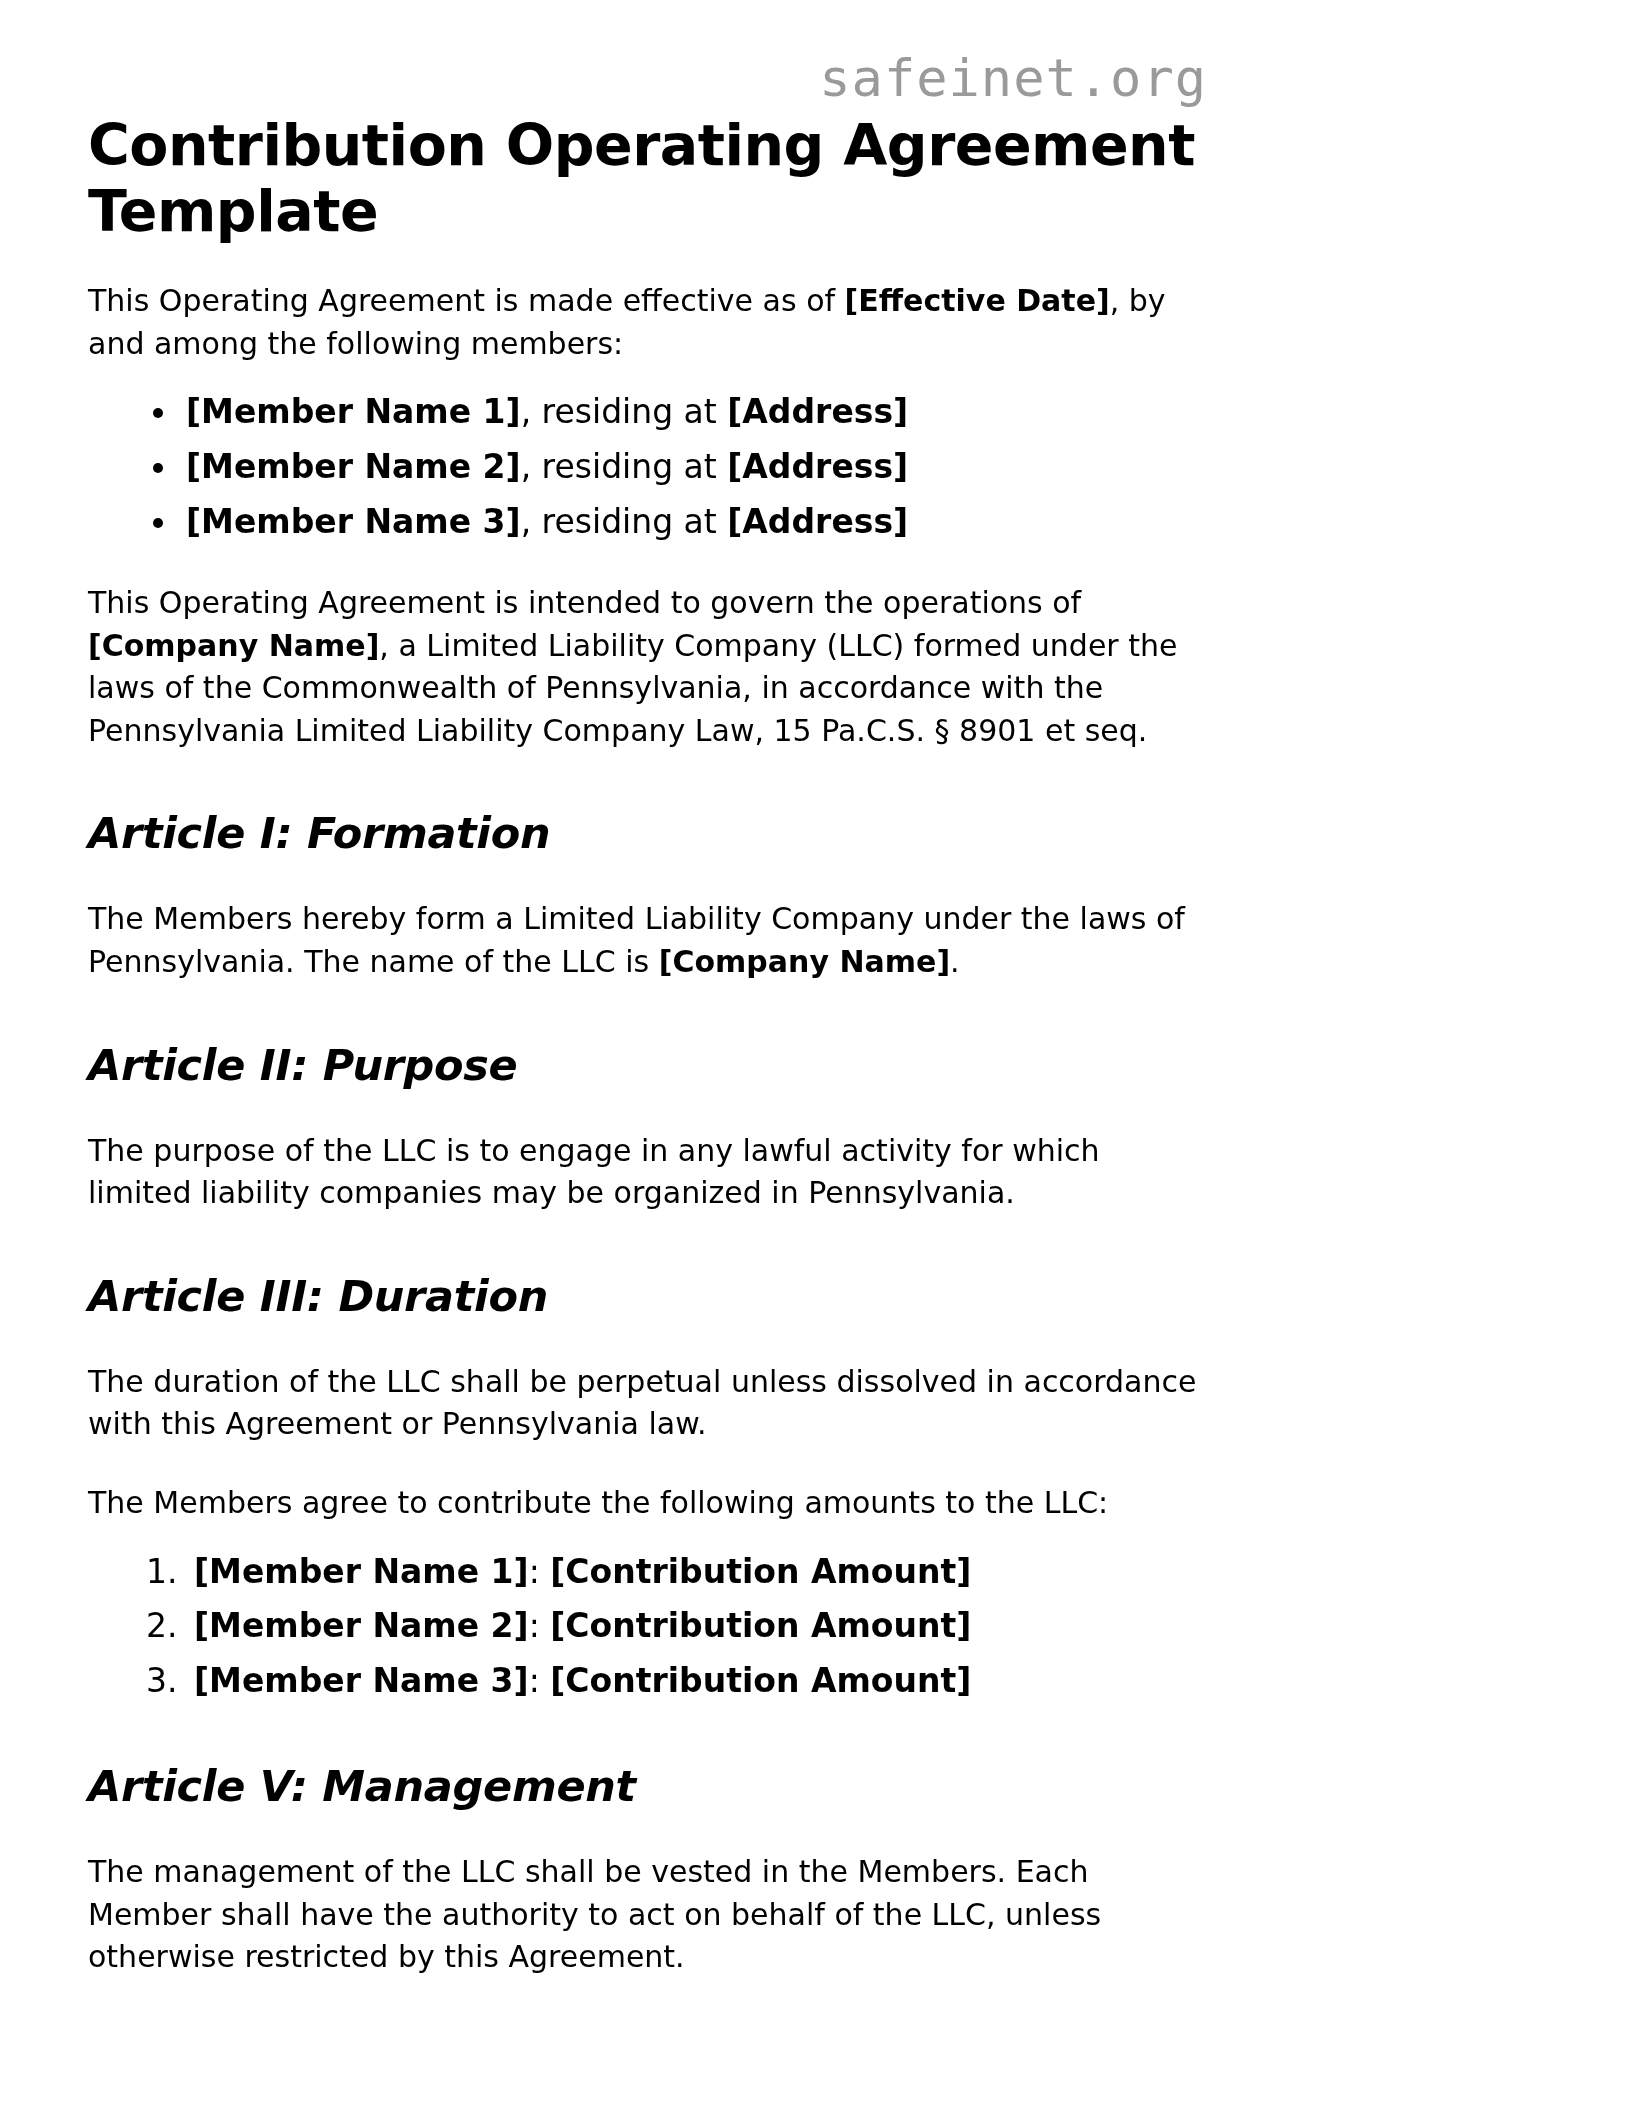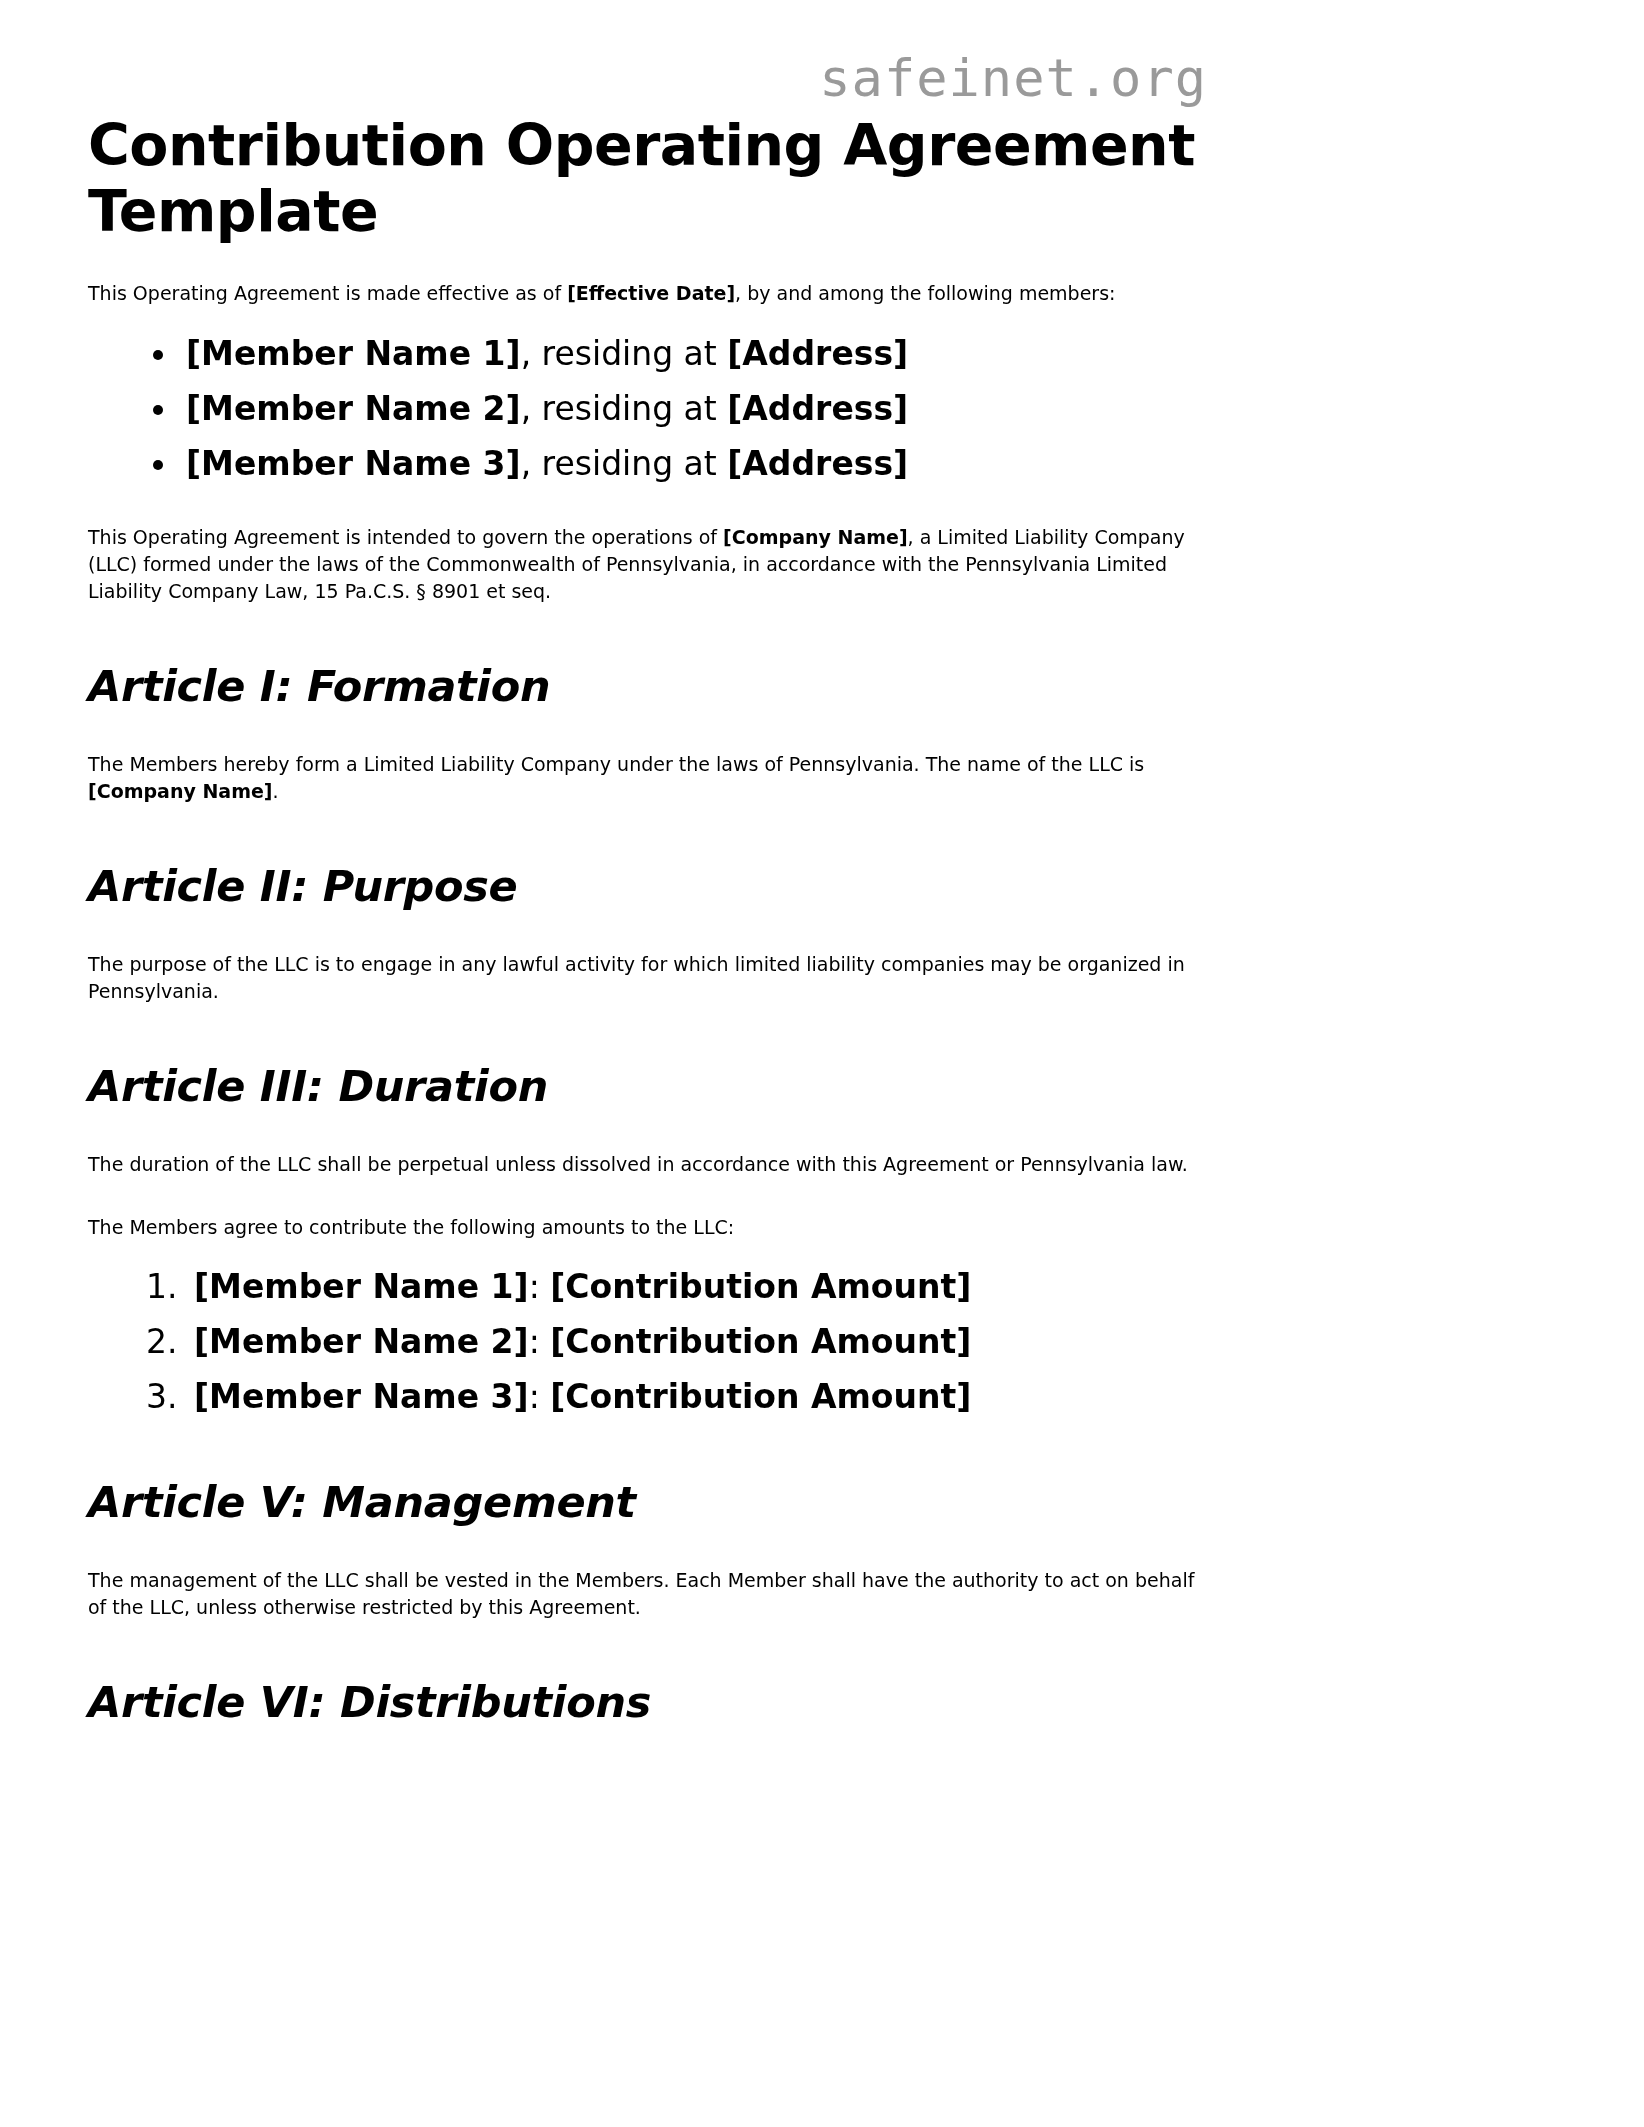--- a/index.html
+++ b/index.html
@@ -40,21 +40,21 @@
     max-width: 1330px;
   }
   h2.article-title {
     font-size: 43px;
     font-weight: bold;
     margin: 56px 0 0 0;
     letter-spacing: -0.3px;
     font-style: italic;
   }
   p.body-text {
-    font-size: 19px;
+    font-size: 30px;
     line-height: 1.42;
     margin: 36px 0 0 0;
     max-width: 1420px;
   }
   h2.article-title + p.body-text {
     margin-top: 40px;
   }
   ul.member-list, ol.contrib-list {
     margin: 24px 0 0 0;
     padding-left: 92px;
@@ -120,15 +120,14 @@
       <b>[Member Name 2]</b><span>: </span><b>[Contribution Amount]</b>
     </li>
     <li>
       <b>[Member Name 3]</b><span>: </span><b>[Contribution Amount]</b>
     </li>
   </ol>
 
   <h2 class="article-title">Article V: Management</h2>
   <p class="body-text">The management of the LLC shall be vested in the Members. Each Member shall have the authority to act on behalf of the LLC, unless otherwise restricted by this Agreement.</p>
 
-  <h2 class="article-title">Article VI: Distributions</h2>
 
 </div>
 
 </body></html>

